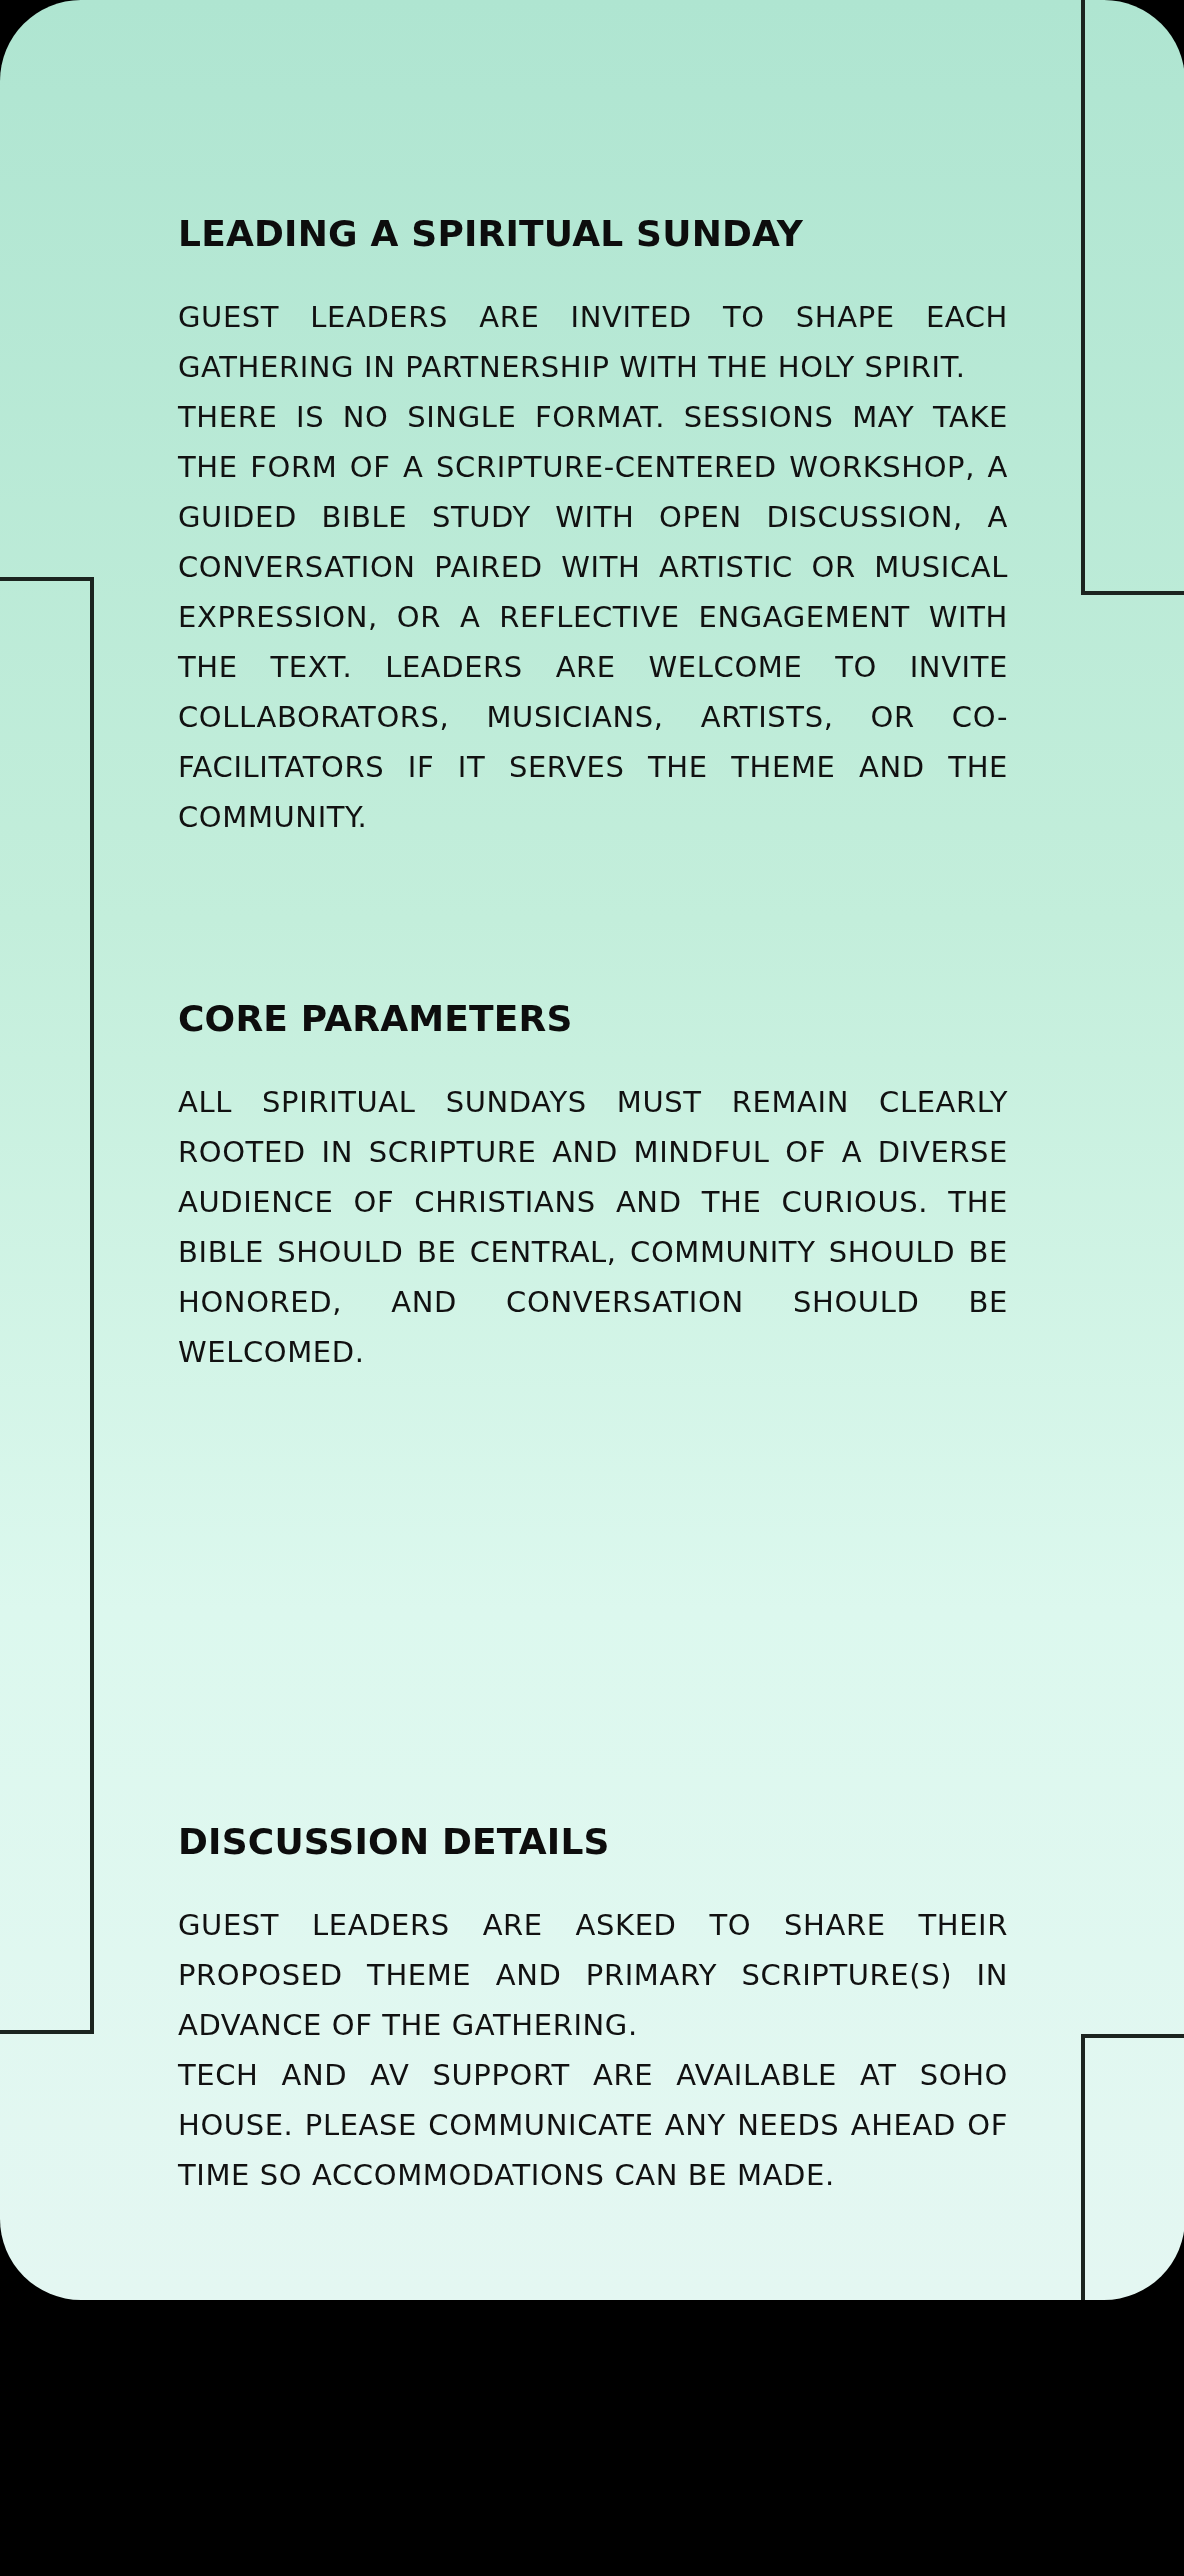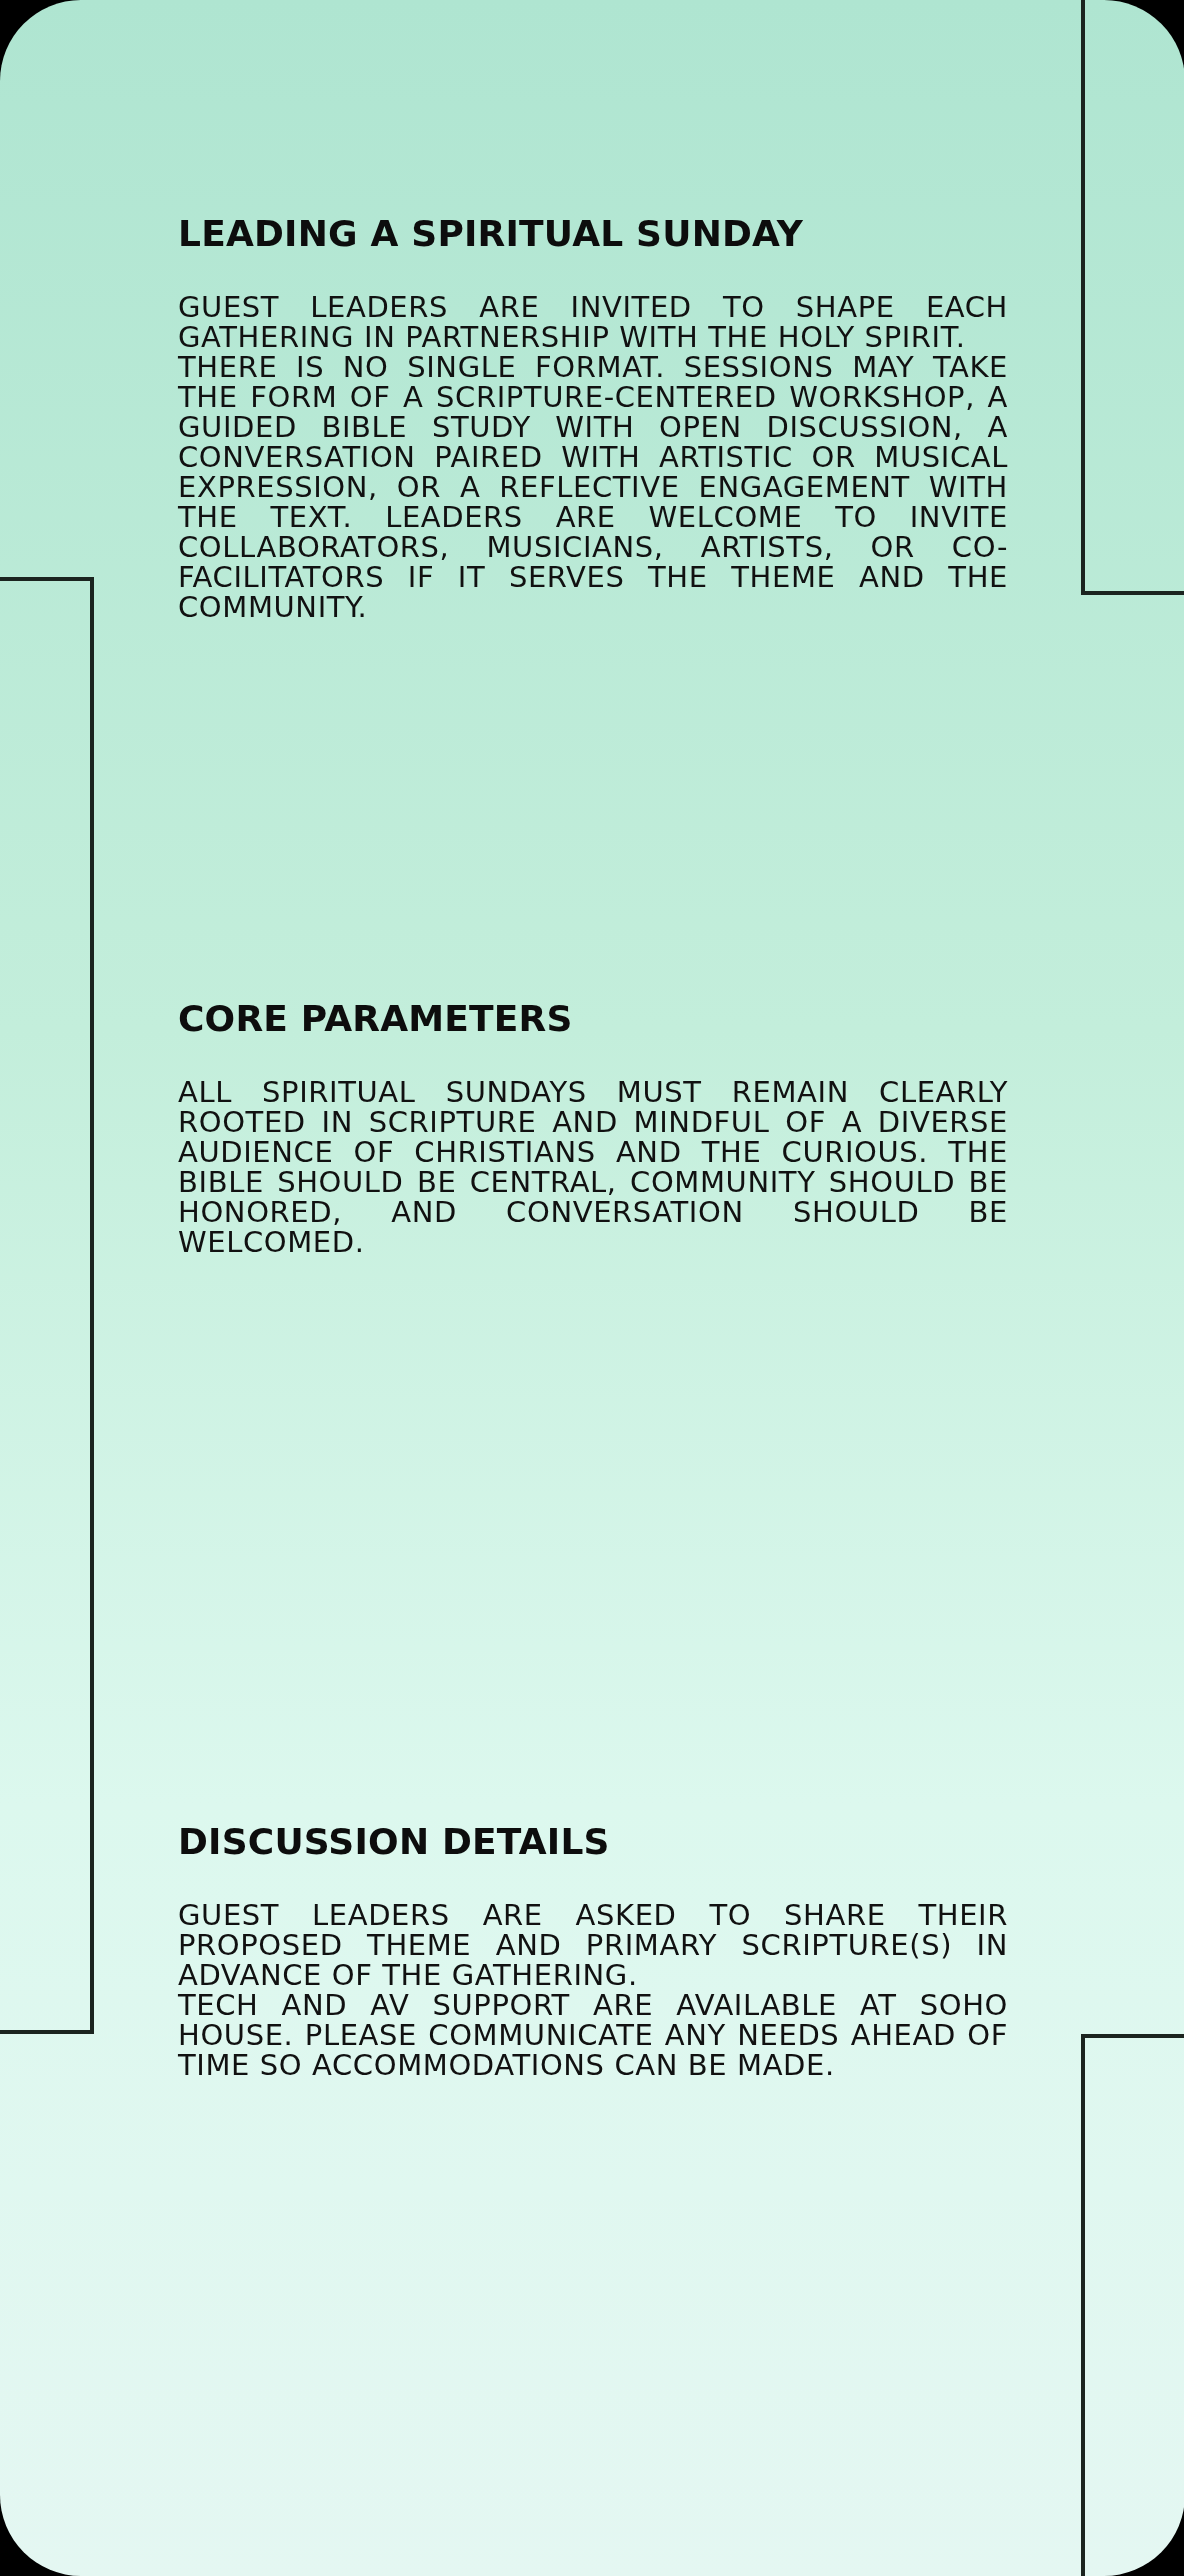--- a/index.html
+++ b/index.html
@@ -1,33 +1,33 @@
 <!DOCTYPE html>
 <html><head>
 <meta charset="utf-8">
 <style>
   html, body { margin:0; padding:0; background:#000; }
   body { width:1185px; height:2576px; overflow:hidden; position:relative; }
   .page {
-    position:absolute; left:0; top:0; width:1185px; height:2576px;
+    position:absolute; left:0; top:0; width:1185px; height:2300px;
     border-radius:81px; overflow:hidden;
     background: linear-gradient(180deg, #afe5d1 0%, #c3eedb 40%, #dcf8ee 70%, #e4f7f2 100%);
     font-family:"DejaVu Sans", "Liberation Sans", sans-serif;
     color:#111;
   }
   .line { position:absolute; background:#1b241f; }
   .content { position:absolute; left:178px; width:830px; top:0; }
   .section { position:absolute; left:0; width:830px; }
   .section h2 {
     margin:0; font-size:36px; font-weight:bold; line-height:43px;
     letter-spacing:0.2px; color:#0d0d0d;
   }
   .section .body { margin-top:37px; }
   .section p {
-    margin:0; font-size:29px; line-height:30px; text-align:justify;
+    margin:0; font-size:29px; line-height:50px; text-align:justify;
     text-align-last:left; letter-spacing:0.6px; color:#111; font-weight:normal;
   }
 </style>
 </head>
 <body>
 
 <div class="page">
 
   <div class="line" style="left:1081px; top:0; width:3.9px; height:595px;"></div>
   <div class="line" style="left:1081px; top:591px; width:104px; height:3.9px;"></div>

